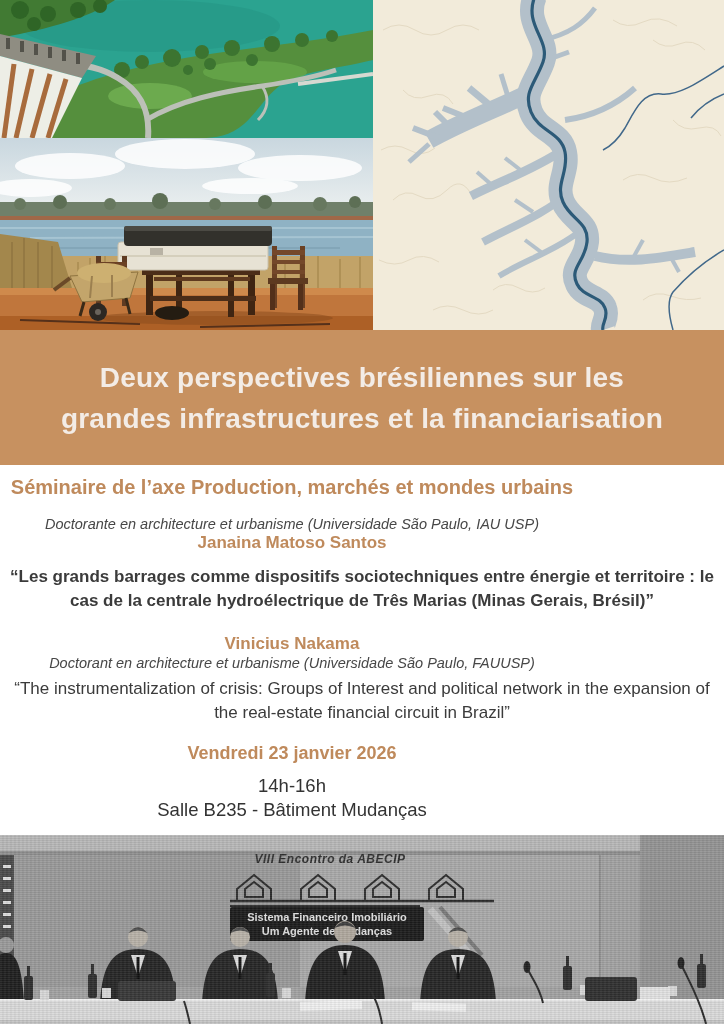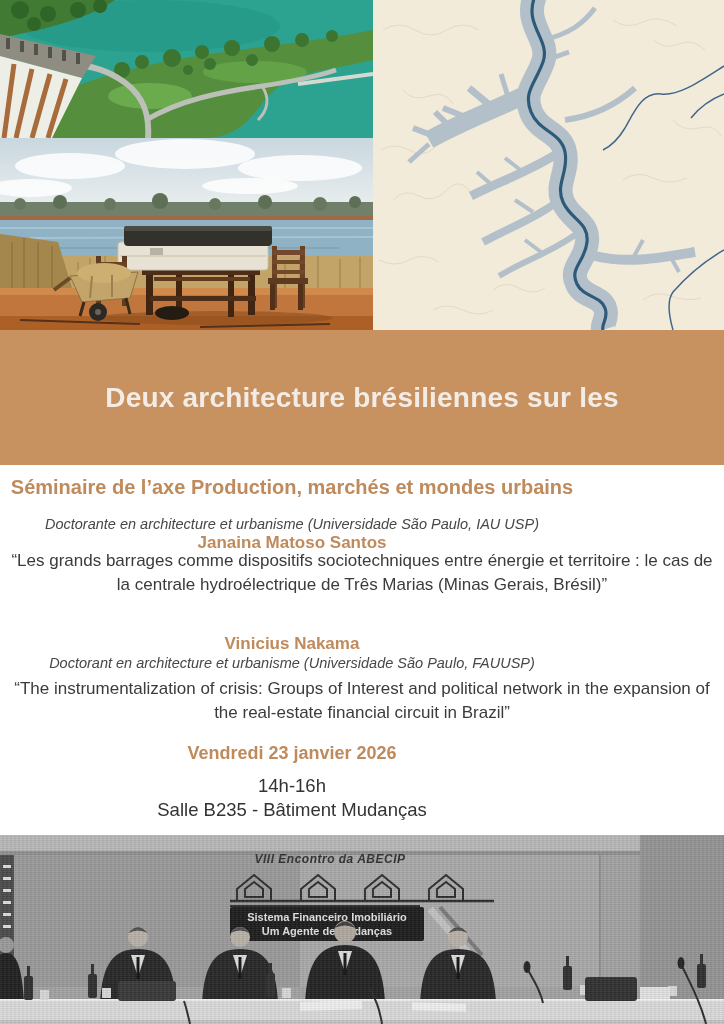--- a/index.html
+++ b/index.html
@@ -23,21 +23,21 @@
   }
 
   .centered{position:absolute;left:0;width:584px;text-align:center;}
   .series{top:476px;font-size:20px;font-weight:bold;color:var(--heading_tan,#bf8a5c);}
   .sp-name{font-size:17px;font-weight:bold;color:var(--heading_tan,#bf8a5c);margin-top:12px;}
   .sp-aff{font-size:14.5px;font-style:italic;color:#474747;}
   .sp-talk{
     position:absolute;left:50%;transform:translateX(-50%);width:714px;
     text-align:center;font-size:17px;line-height:23.5px;color:var(--body_text,#3b3b3b);
   }
-  .n0{top:521px;} .a0{top:516px;} .t0{top:549px;}
+  .n0{top:521px;} .a0{top:516px;} .t0{top:565px;font-weight:bold;}
   .n1{top:622px;} .a1{top:655px;} .t1{top:677px;}
   .ev-date{top:743px;font-size:18px;font-weight:bold;color:var(--heading_tan,#bf8a5c);}
   .ev-time{top:775px;font-size:18.5px;color:#333;}
   .ev-loc{top:799px;font-size:18.5px;color:#333;}
 
   .archive{position:absolute;left:0;top:835px;width:724px;height:189px;}
   .archive svg{display:block;}
   .grain{
     position:absolute;inset:0;pointer-events:none;
     background:repeating-linear-gradient(0deg, rgba(255,255,255,.05) 0 1px, rgba(0,0,0,.05) 1px 2px),
@@ -253,21 +253,22 @@
       <g stroke="#41688a" stroke-width="1.5" fill="none">
         <path d="M351,66 C326,82 306,96 288,94 C270,92 262,110 252,128 C246,138 238,146 230,150"></path>
         <path d="M351,250 C330,262 314,276 300,292 C294,300 296,316 300,330"></path>
         <path d="M351,94 C336,100 326,108 318,118"></path>
       </g>
       <path stroke="#2c5a78" stroke-width="3.2" fill="none" d="M162,-4 C150,25 178,40 170,62 C162,84 150,92 158,112 C166,132 188,132 192,152 C196,172 182,184 190,202 C198,220 216,222 214,242 C212,262 196,268 204,284 C210,297 228,296 232,308 C236,318 228,324 230,330"></path>
     </svg>
   </div>
 
   <div class="title-banner">
-    <div>Deux architecture brésiliennes sur les</div>
+    <div>Deux perspectives brésiliennes sur les</div>
+    <div>grandes infrastructures et la financiarisation</div>
   </div>
 
   <div class="centered series">Séminaire de l’axe Production, marchés et mondes urbains</div>
 
   <div class="centered sp-name n0">Janaina Matoso Santos</div>
   <div class="centered sp-aff a0">Doctorante en architecture et urbanisme (Universidade São Paulo, IAU USP)</div>
   <div class="sp-talk t0">“Les grands barrages comme dispositifs sociotechniques entre énergie et territoire : le cas de la centrale hydroélectrique de Três Marias (Minas Gerais, Brésil)”</div>
 
   <div class="centered sp-name n1">Vinicius Nakama</div>
   <div class="centered sp-aff a1">Doctorant en architecture et urbanisme (Universidade São Paulo, FAUUSP)</div>

